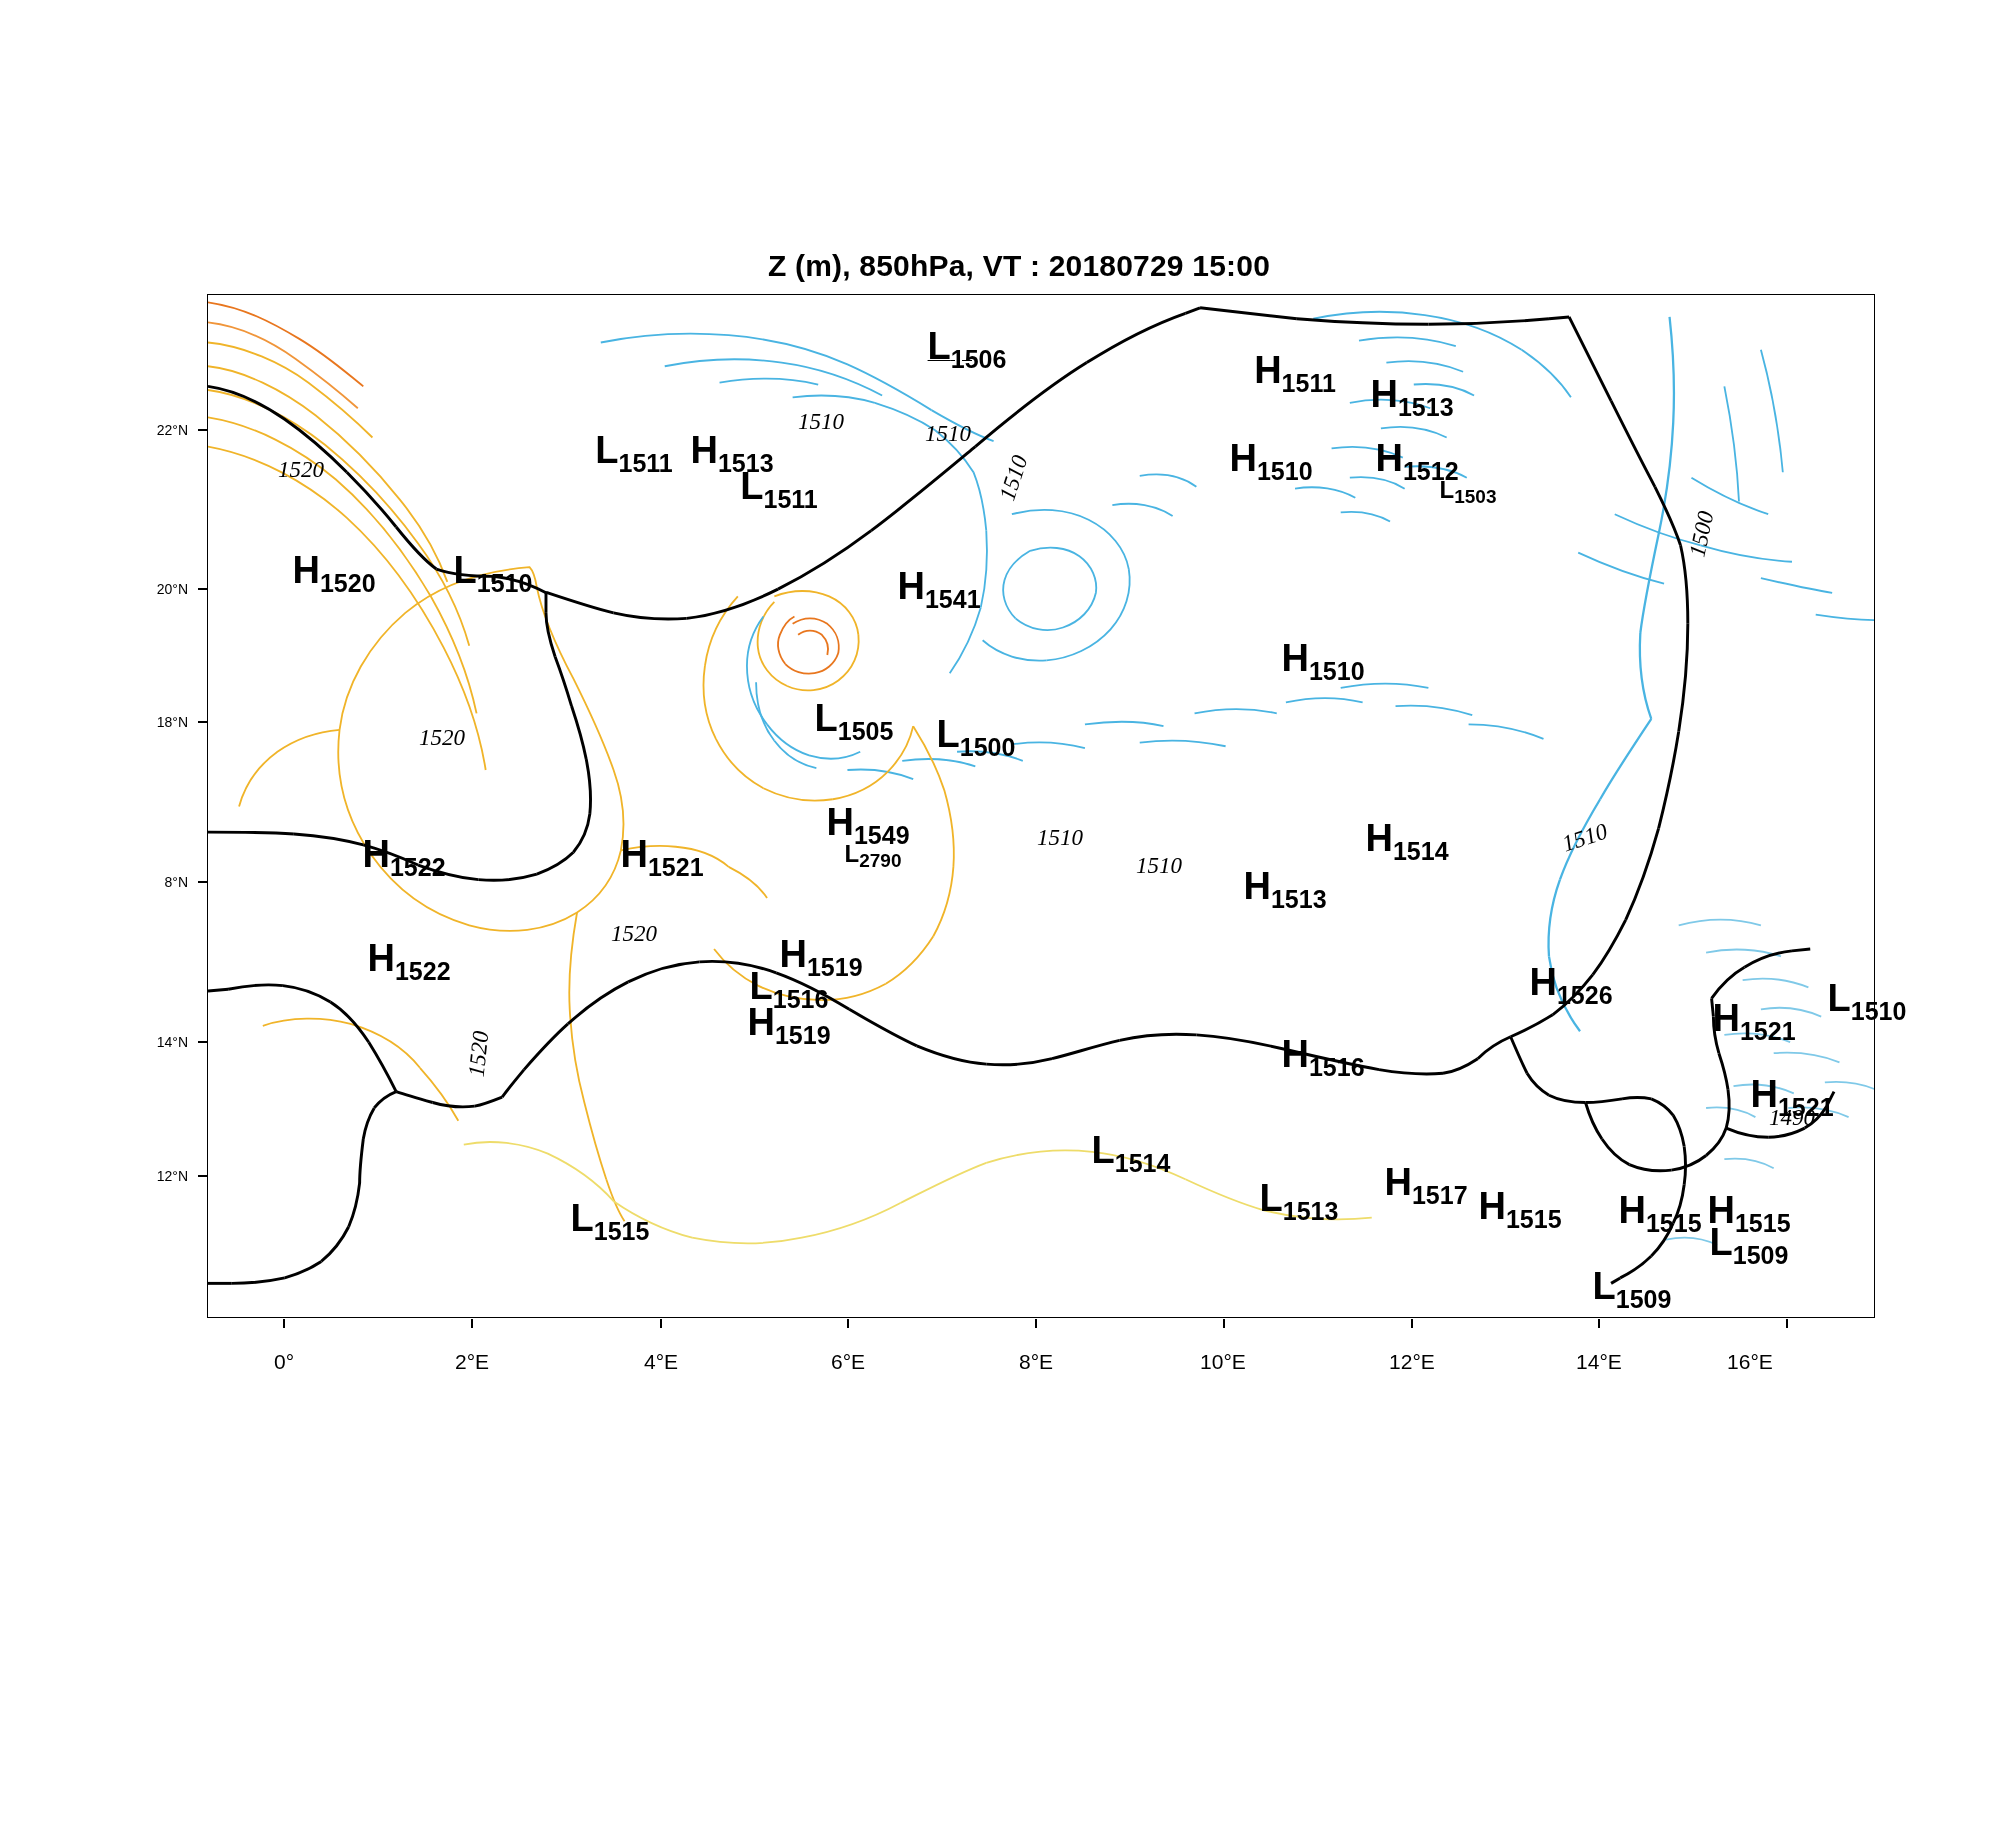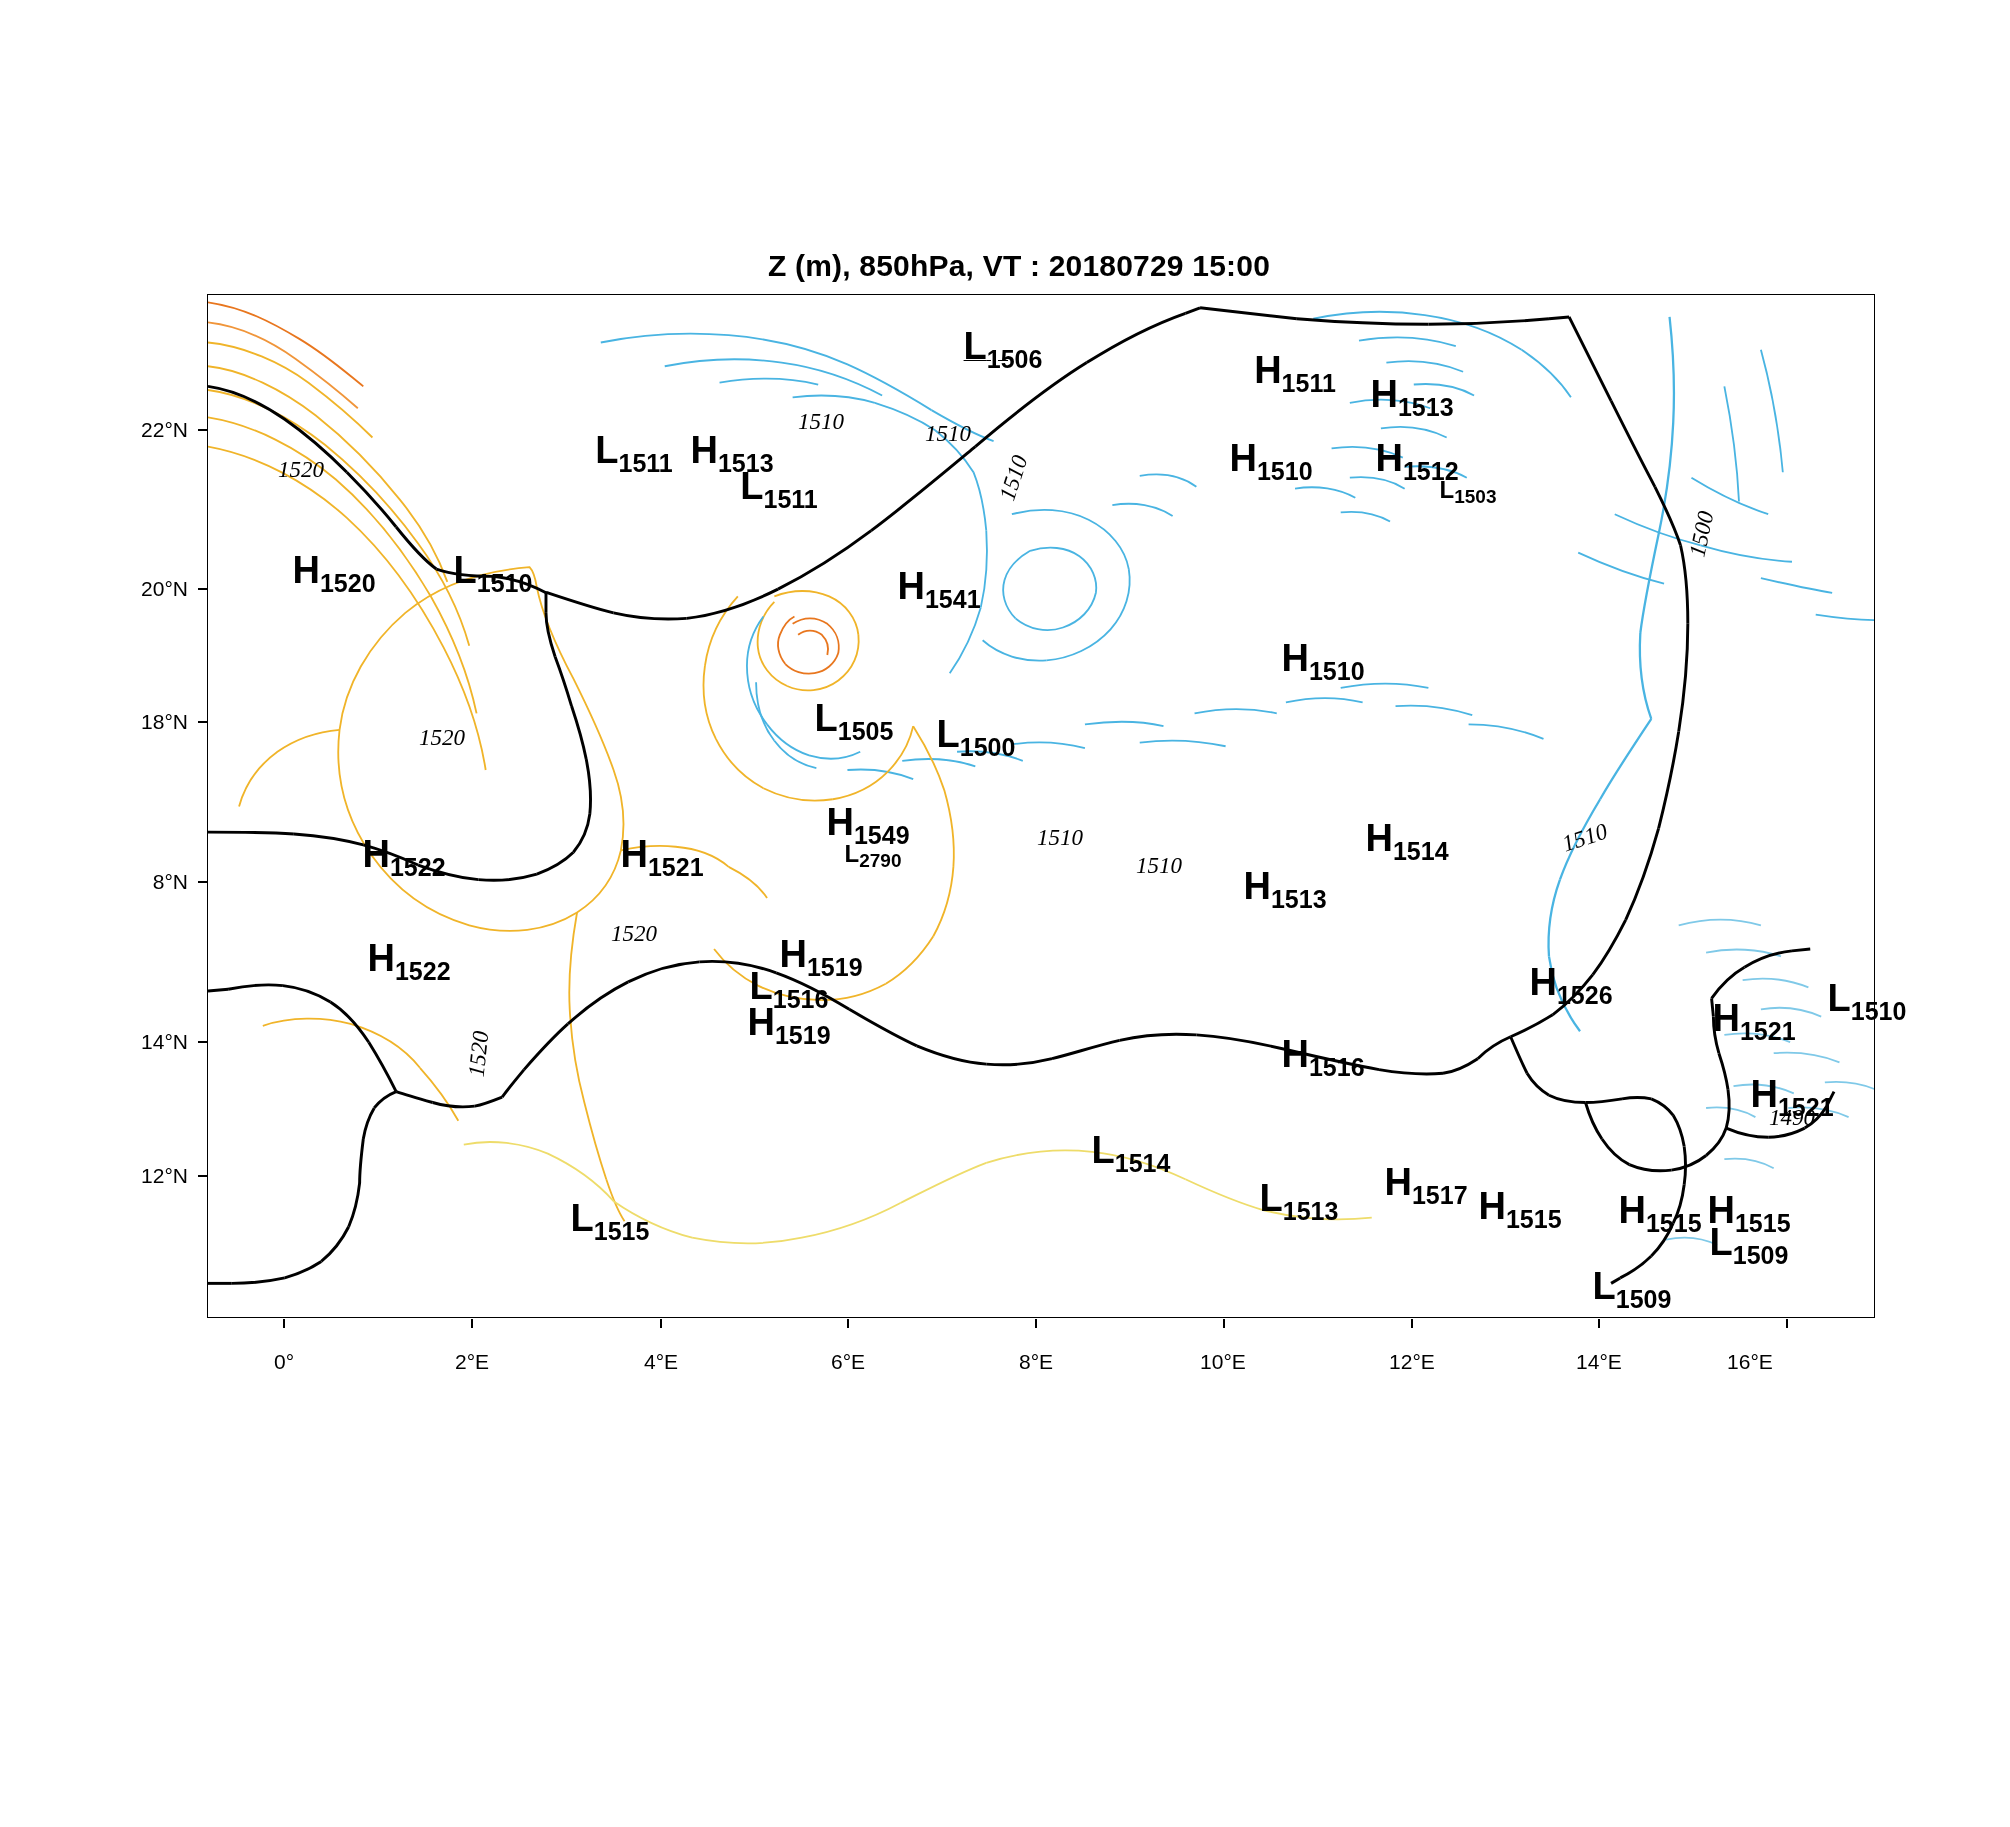--- a/index.html
+++ b/index.html
@@ -52,21 +52,21 @@
   }
   .tick-label-x {
     position: absolute;
     font-size: 21px;
     color: #000;
     text-align: center;
     transform: translateX(-50%);
   }
   .tick-label-y {
     position: absolute;
-    font-size: 21px;
+    font-size: 14px;
     color: #000;
     text-align: right;
     transform: translateY(-50%);
   }
   .tick-mark-x {
     position: absolute;
     width: 1.8px;
     height: 9.1px;
     background: #000;
   }
@@ -413,21 +413,21 @@
       <div class="clabel" style="left: 442px; top: 738px; transform: translate(-50%, -50%) rotate(0deg); color: rgb(0, 0, 0);">1520</div>
       <div class="clabel" style="left: 1060px; top: 838px; transform: translate(-50%, -50%) rotate(0deg); color: rgb(0, 0, 0);">1510</div>
       <div class="clabel" style="left: 1159px; top: 866px; transform: translate(-50%, -50%) rotate(0deg); color: rgb(0, 0, 0);">1510</div>
       <div class="clabel" style="left: 1585px; top: 838px; transform: translate(-50%, -50%) rotate(-18deg); color: rgb(0, 0, 0);">1510</div>
       <div class="clabel" style="left: 634px; top: 934px; transform: translate(-50%, -50%) rotate(0deg); color: rgb(0, 0, 0);">1520</div>
       <div class="clabel" style="left: 479px; top: 1054px; transform: translate(-50%, -50%) rotate(-84deg); color: rgb(0, 0, 0);">1520</div>
       <div class="clabel" style="left: 1792px; top: 1118px; transform: translate(-50%, -50%) rotate(0deg); color: rgb(0, 0, 0);">1490</div>
     </div>
 
   <div id="extrema-layer">
-      <div class="extremum" style="left: 1003px; top: 346px; text-decoration: underline;"><span class="sym">L</span><span class="val">1506</span></div>
+      <div class="extremum" style="left: 967px; top: 346px; text-decoration: underline;"><span class="sym">L</span><span class="val">1506</span></div>
       <div class="extremum" style="left: 1295px; top: 370px;"><span class="sym">H</span><span class="val">1511</span></div>
       <div class="extremum" style="left: 1412px; top: 394px;"><span class="sym">H</span><span class="val">1513</span></div>
       <div class="extremum" style="left: 634px; top: 450px;"><span class="sym">L</span><span class="val">1511</span></div>
       <div class="extremum" style="left: 732px; top: 450px;"><span class="sym">H</span><span class="val">1513</span></div>
       <div class="extremum" style="left: 1271px; top: 458px;"><span class="sym">H</span><span class="val">1510</span></div>
       <div class="extremum" style="left: 1417px; top: 458px;"><span class="sym">H</span><span class="val">1512</span></div>
       <div class="extremum" style="left: 779px; top: 486px;"><span class="sym">L</span><span class="val">1511</span></div>
       <div class="extremum small" style="left: 1468px; top: 490px;"><span class="sym">L</span><span class="val">1503</span></div>
       <div class="extremum" style="left: 334px; top: 570px;"><span class="sym">H</span><span class="val">1520</span></div>
       <div class="extremum" style="left: 493px; top: 570px;"><span class="sym">L</span><span class="val">1510</span></div>

